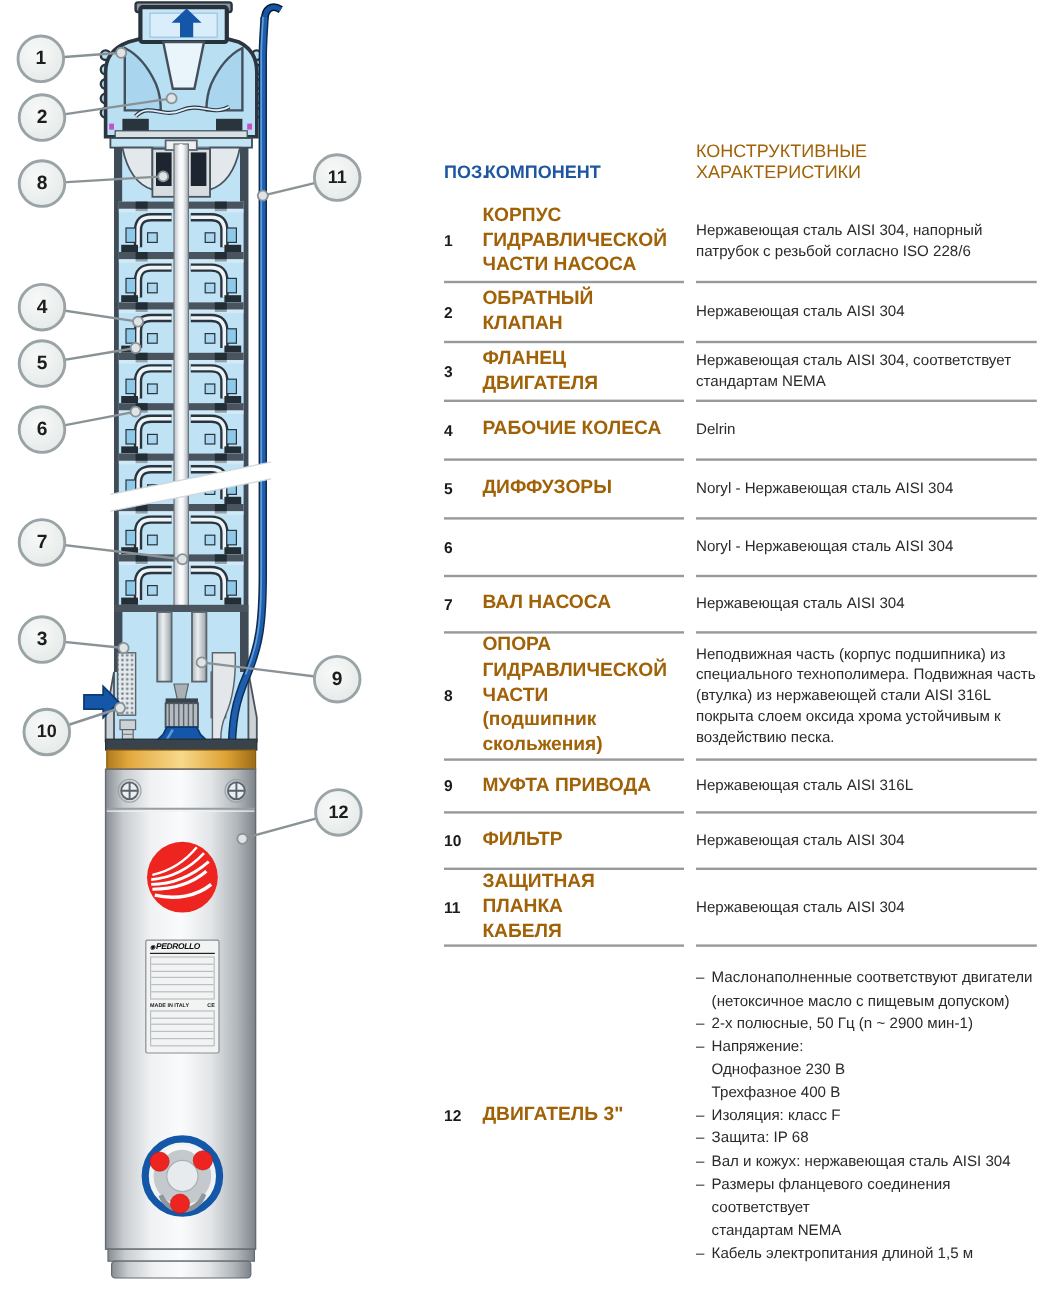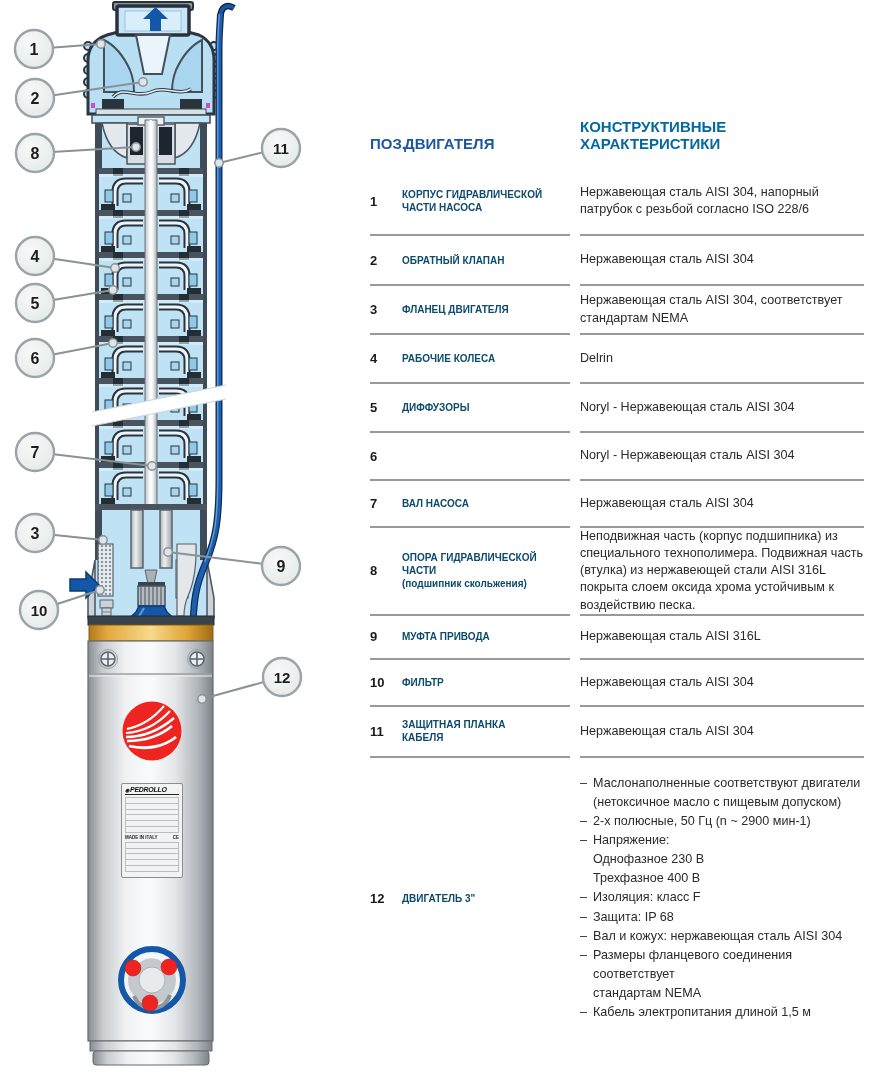--- a/index.html
+++ b/index.html
@@ -6,25 +6,25 @@
   .page{position:relative;width:872px;height:1080px;background:#fff;overflow:hidden;
         font-family:"Liberation Sans",sans-serif;color:#222;}
   #pump-svg{position:absolute;left:0;top:0;}
 
   
   .ctable{position:absolute;left:370px;top:118px;width:494px;}
   .thead{display:flex;margin-bottom:16px;align-items:flex-end;}
   .th-left{width:210px;display:flex;}
   .th-pos{width:34px;font-weight:700;font-size:15px;color:#1e56a0;}
   .th-comp{font-weight:700;font-size:15px;color:#1e56a0;}
-  .th-right{flex:1;font-weight:700;font-size:15px;color:#0369a1;}
+  .th-right{flex:1;font-weight:400;font-size:15px;color:#a16207;}
   .trow{display:flex;align-items:center;}
   .cell-left{width:200px;display:flex;align-items:center;box-sizing:border-box;padding-right:8px;}
   .pos{width:32px;font-weight:700;font-size:13px;color:#1a1a1a;}
-  .comp{flex:1;font-weight:700;font-size:10px;line-height:1.3;color:#0c4a6e;white-space:pre-line;}
+  .comp{flex:1;font-weight:700;font-size:16px;line-height:1.3;color:#a16207;white-space:pre-line;}
   .chars{flex:1;font-size:12.6px;line-height:1.36;color:#2a2a2a;padding-left:10px;}
   .sep{display:flex;height:2px;}
   .sep .s1{width:200px;background:#97999b;margin-right:10px;}
   .sep .s2{flex:1;background:#97999b;}
   .specline{display:flex;line-height:1.52;}
   .specline .dash{width:13px;flex:none;}
   .specline.cont{padding-left:13px;}
   .row-tall{padding:16px 0 10px 0;}
 
   
@@ -341,21 +341,21 @@
         <div class="np-row"></div>
       <div class="np-row"></div>
         <div class="np-row"></div>
     </div>
   </div>
 
   <div class="ctable">
     <div class="thead">
       <div class="th-left">
         <span class="th-pos">ПОЗ.</span>
-        <span class="th-comp">ДВИГАТЕЛЯ</span>
+        <span class="th-comp">КОМПОНЕНТ</span>
       </div>
       <div class="th-right">КОНСТРУКТИВНЫЕ ХАРАКТЕРИСТИКИ</div>
     </div>
     <div id="tbody">
     <div class="trow" style="min-height: 66px;">
       <div class="cell-left">
         <div class="pos">1</div>
         <div class="comp">КОРПУС ГИДРАВЛИЧЕСКОЙ
 ЧАСТИ НАСОСА</div>
       </div>

